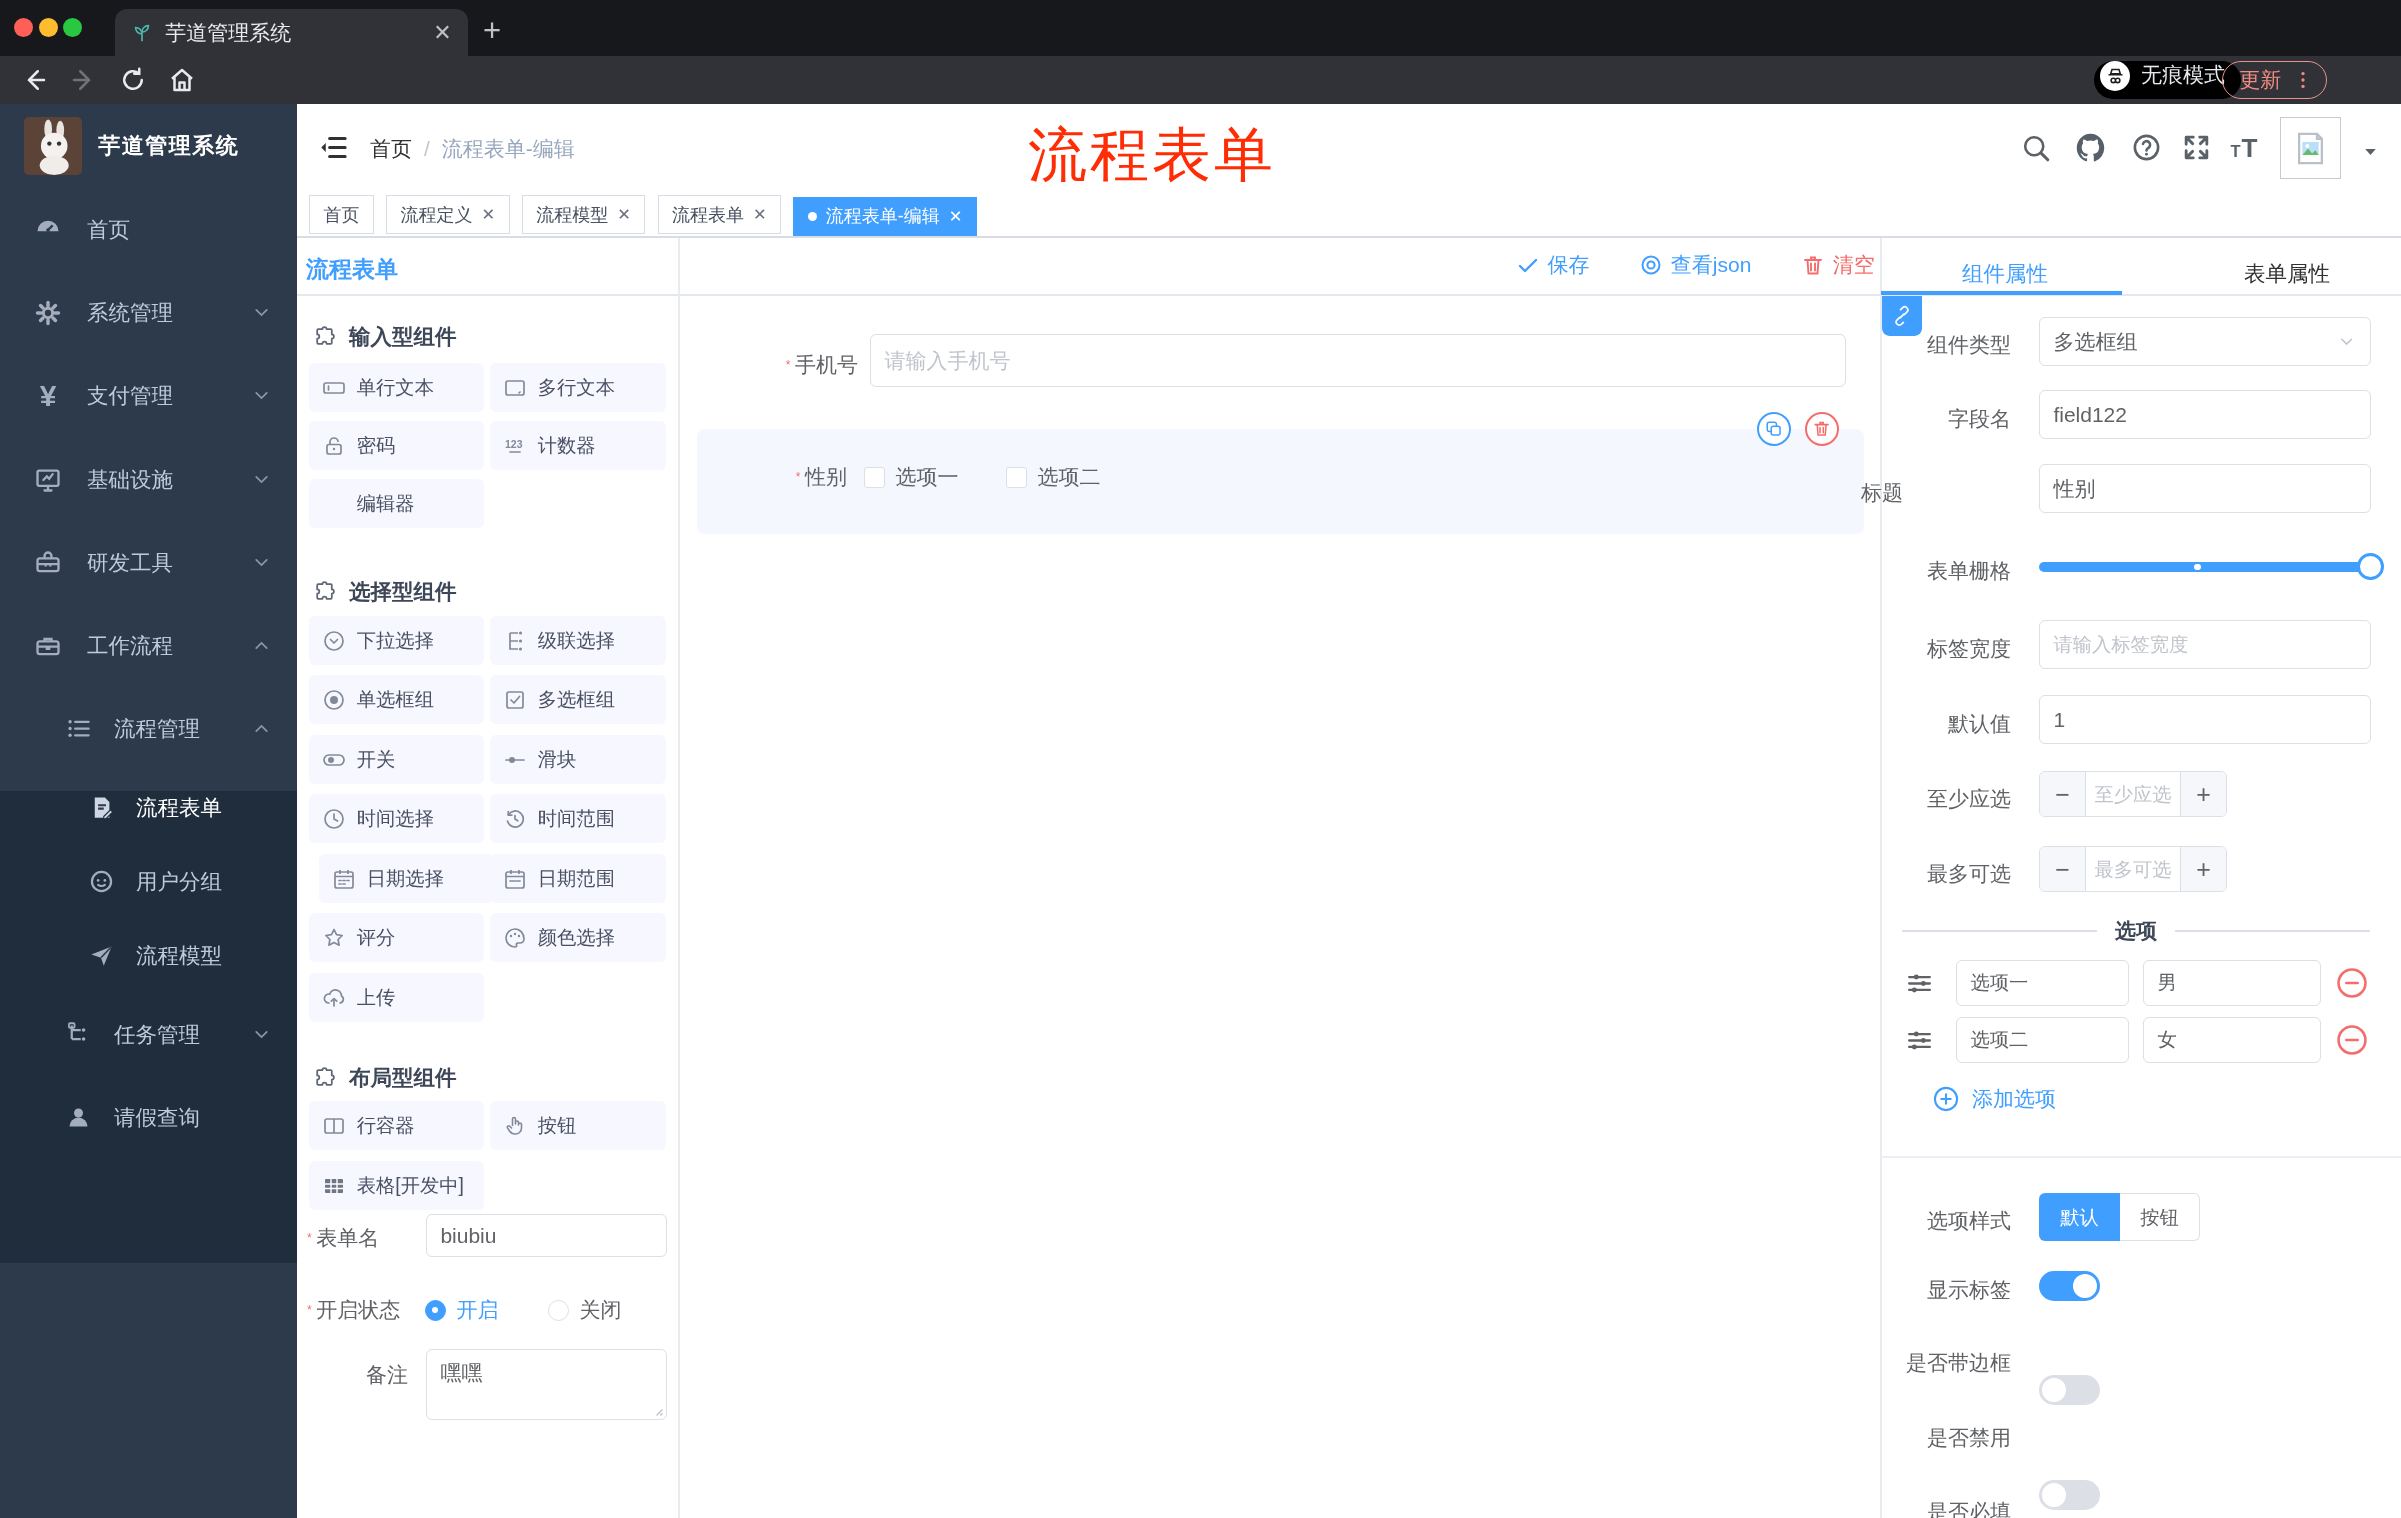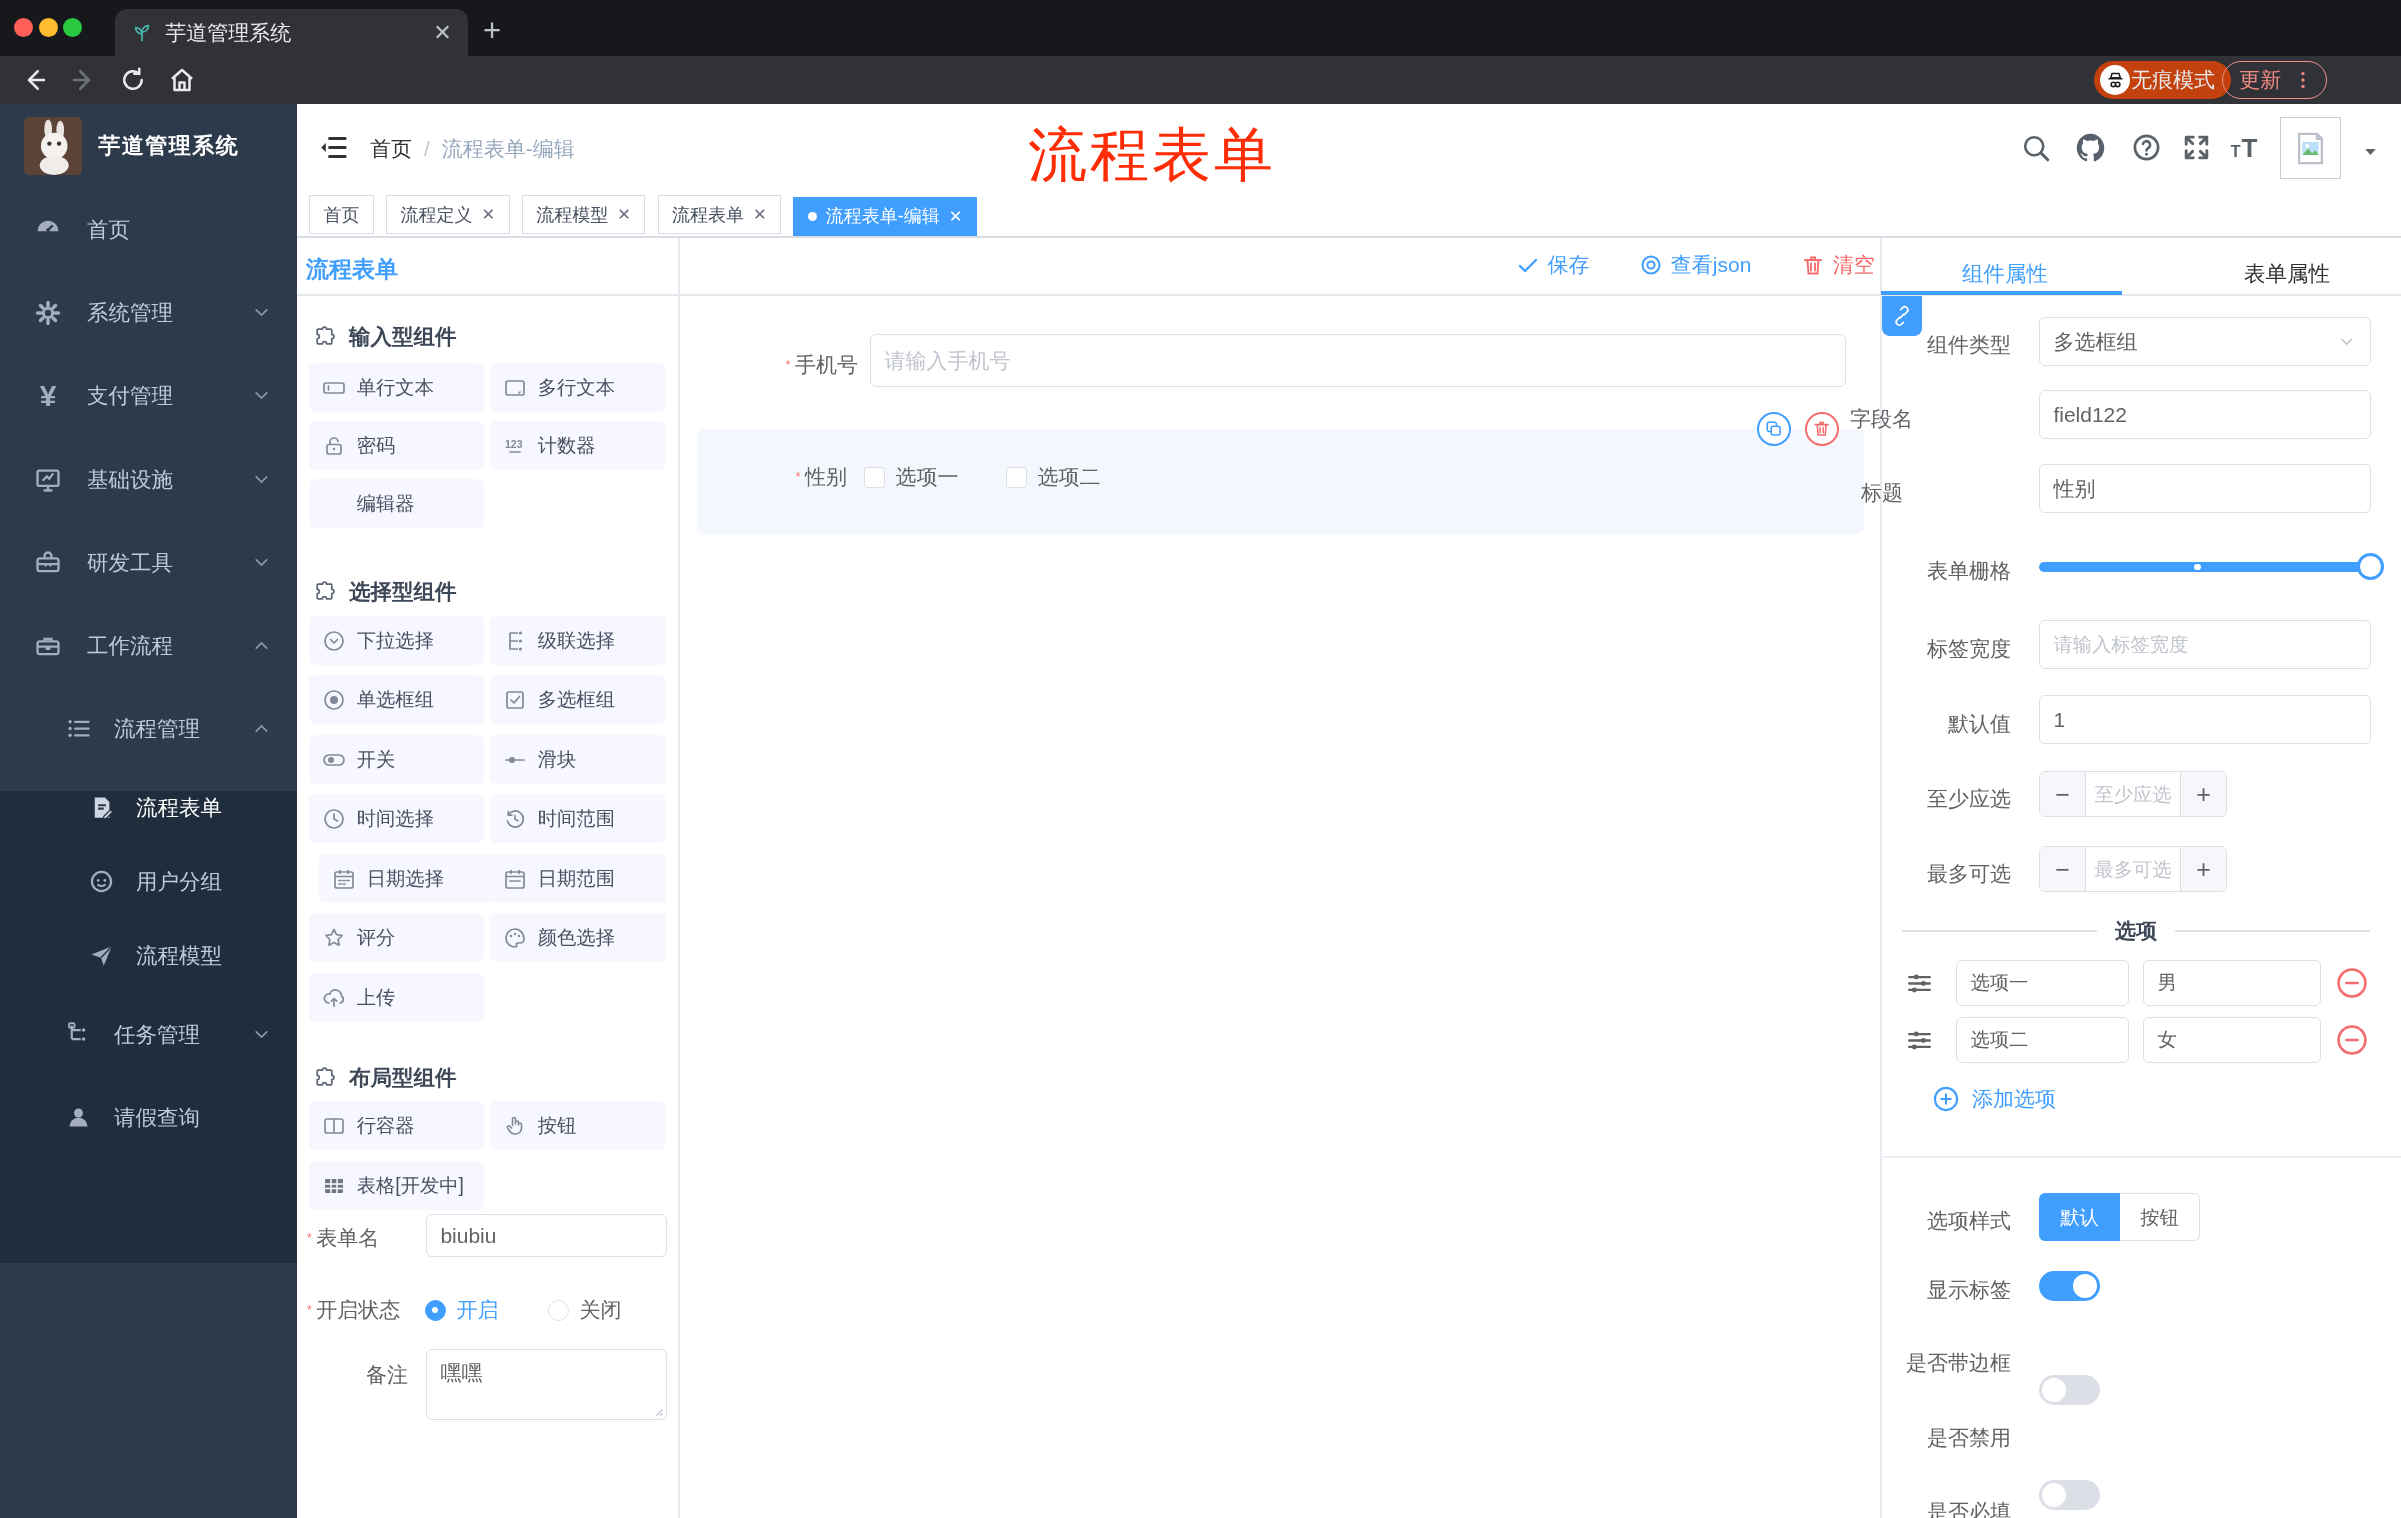--- a/index.html
+++ b/index.html
@@ -19,22 +19,22 @@
   .btab{left:115px;top:9px;width:353px;height:47px;background:#303238;border-radius:12px 12px 0 0;
         color:#e8eaed;font-size:21px;display:flex;align-items:center;padding:0 16.3px;gap:12px}
   .btab .x{margin-left:auto;color:#bdc1c6;font-size:22px}
   .newtab{left:483px;top:16.3px;color:#bdc1c6;font-size:31px;line-height:30px}
   .toolbar{left:0;top:56px;width:2401px;height:48px;background:#303238;display:flex;align-items:center}
   .navic{color:#9aa0a6;margin-left:19.3px}
   .omnibox{left:207px;top:4.5px;width:1877px;height:39px;background:#1c1d21;border-radius:20px;
            display:flex;align-items:center;color:#9aa0a6;font-size:20px;padding:0 18px;gap:10.4px}
   .omnibox .sep{width:1.5px;height:22px;background:#4a4d52;margin:0 6px}
   .host{color:#e8eaed}
-  .incog{left:2094px;top:5.2px;height:38px;background:#c2410c;border-radius:19.3px;display:flex;align-items:center;
-         padding:0 16.3px 0 6px;gap:1px;color:#e8eaed;font-size:21px}
+  .incog{left:2094px;top:5.2px;height:38px;background:#000000;border-radius:19.3px;display:flex;align-items:flex-start;
+         padding:0 16.3px 0 6px;gap:11px;color:#e8eaed;font-size:21px}
   .incircle{width:30px;height:30px;border-radius:50%;background:#fff;display:flex;align-items:center;justify-content:center}
   .update{left:2222px;top:5.2px;height:38px;border:1.5px solid #ec928a;border-radius:19.3px;display:flex;align-items:center;
           padding:0 12px 0 16.3px;gap:10.4px;color:#f28b82;font-size:21px}
   
   .sidebar{left:0;top:104px;width:297px;height:1415px;background:var(--side)}
   .subblock{left:0;top:687px;width:297px;height:472px;background:var(--side2)}
   .logo{left:0;top:104px;width:297px;height:83px;display:flex;align-items:center;padding-left:24px;gap:16.3px}
   .logo .t{color:#fff;font-size:22px;font-weight:bold;letter-spacing:1.5px}
   .mitem{width:297px;height:83px;display:flex;align-items:center;color:var(--sidetxt);font-size:21.5px}
   .mitem .ic{margin-left:34px;margin-right:25px}
@@ -613,21 +613,21 @@
 </div>
 
 <div class="a lbl" style="left:1850px;top:331px;width:161px;text-align:right">组件类型</div>
 <div class="a flex" style="left:2039px;top:317px;width:332px;height:49px;border:1.5px solid var(--bd);border-radius:6px;padding:0 13.4px">
   <span style="font-size:21px;color:var(--txt2)">多选框组</span>
   <svg style="margin-left:auto" width="19.3" height="19.3" viewBox="0 0 24 24">
       <path d="M6 9l6 6 6-6" stroke="#c0c4cc" stroke-width="2" fill="none" stroke-linecap="round"></path>
     </svg>
 </div>
 
-<div class="a lbl" style="left:1850px;top:405px;width:161px;text-align:left">字段名</div>
+<div class="a lbl" style="left:1850px;top:405px;width:161px;text-align:right">字段名</div>
 <div class="a" style="left:2039px;top:390px;width:332px;height:49px">
   <input class="inp" value="field122" style="">
 </div>
 
 <div class="a lbl" style="left:1742px;top:479px;width:161px;text-align:right">标题</div>
 <div class="a" style="left:2039px;top:464px;width:332px;height:49px">
   <input class="inp" value="性别" style="">
 </div>
 
 <div class="a lbl" style="left:1850px;top:557px;width:161px;text-align:right">表单栅格</div>

